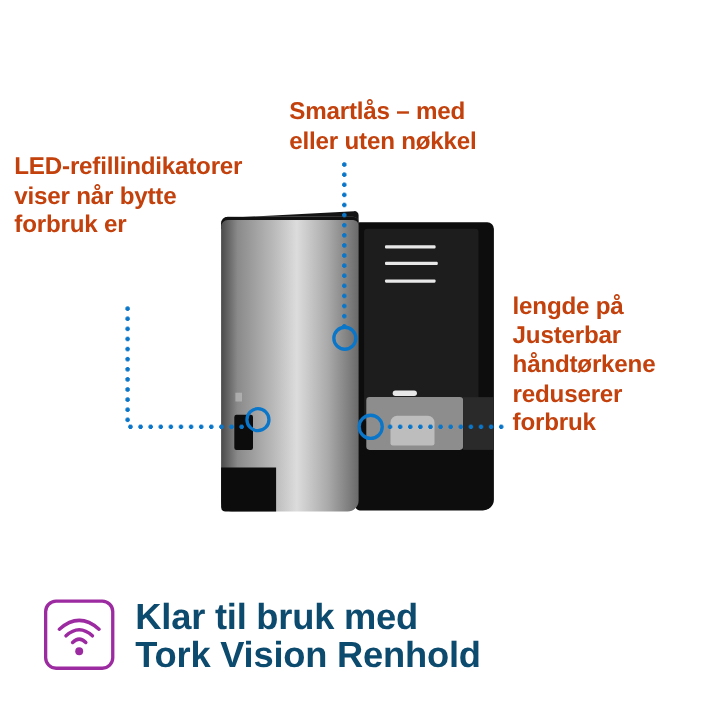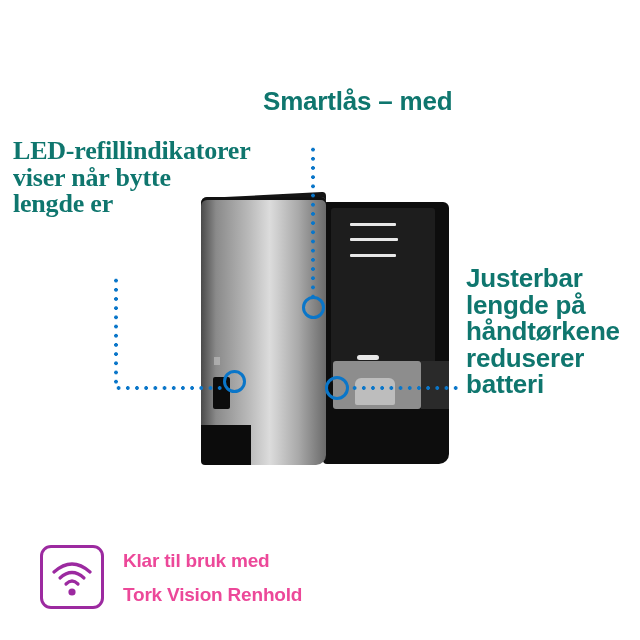--- a/index.html
+++ b/index.html
@@ -1,20 +1,20 @@
 <!DOCTYPE html>
 <html><head>
 <meta charset="utf-8">
 <style>
   * { margin:0; padding:0; box-sizing:border-box; }
   html, body { width:640px; height:640px; background:#ffffff; overflow:hidden; }
   body { position:relative; font-family:"Liberation Sans", sans-serif; }
-  .callout { position:absolute; color:#0f766e; font-weight:bold; font-size:26px; line-height:26.5px; letter-spacing:-0.2px; }
+  .callout { position:absolute; color:#c2410c; font-weight:bold; font-size:22px; line-height:26.5px; letter-spacing:-0.2px; }
   .callout span { display:block; white-space:nowrap; }
-  #callout-led { left:13px; top:138px;font-family:Liberation Serif, serif; }
+  #callout-led { left:13px; top:138px; }
   #callout-lock { left:263px; top:88px; }
   #callout-length { left:466px; top:265px; }
   .dots-v { position:absolute; width:4px;
     background-image: radial-gradient(circle, #0a76c9 1.8px, transparent 2.1px);
     background-size:4px 9.2px; background-repeat:repeat-y; }
   .dots-h { position:absolute; height:4px;
     background-image: radial-gradient(circle, #0a76c9 1.8px, transparent 2.1px);
     background-size:9.2px 4px; background-repeat:repeat-x; }
   .ring { position:absolute; border:3px solid #0a76c9; border-radius:50%; }
 
@@ -30,42 +30,43 @@
     background:linear-gradient(90deg,#4a4a4a 0%,#8a8a8a 12%,#b9b9b9 38%,#dcdcdc 55%,#a9a9a9 78%,#6a6a6a 100%);
     box-shadow: inset 0 3px 0 #111; }
   .front-top { position:absolute; left:6px; top:10px; width:125px; height:10px; background:#151515; border-radius:8px 4px 0 0; transform:skewY(-3deg); }
   .base-left { position:absolute; left:6px; top:240px; width:50px; height:40px; background:#0c0c0c; border-radius:0 0 0 4px; }
   .window-led { position:absolute; left:18px; top:192px; width:17px; height:32px; background:#0c0c0c; border-radius:2px; }
   .logo-mark { position:absolute; left:19px; top:172px; width:6px; height:8px; background:#bbbbbb; opacity:0.7; }
 
   
   #badge-icon { position:absolute; left:40px; top:545px; width:64px; height:64px; border:3px solid #9c2aa0; border-radius:11px; }
   #badge-icon svg { position:absolute; left:8px; top:10px; }
-  #badge-text { position:absolute; left:123px; top:544px; color:#ec4899; font-weight:bold; font-size:19px; line-height:34px; letter-spacing:-0.2px; }
+  #badge-text { position:absolute; left:123px; top:544px; color:#0c4a6e; font-weight:bold; font-size:33px; line-height:34px; letter-spacing:-0.2px; }
   #badge-text span { display:block; white-space:nowrap; }
 </style>
 </head>
 <body>
 
 <div id="callout-led" class="callout">
   <span>LED-refillindikatorer</span>
   <span>viser når bytte</span>
-  <span>lengde er</span>
+  <span>forbruk er</span>
 </div>
 
 <div id="callout-lock" class="callout">
   <span>Smartlås – med</span>
+  <span>eller uten nøkkel</span>
 </div>
 
 <div id="callout-length" class="callout">
+  <span>lengde på</span>
   <span>Justerbar</span>
-  <span>lengde på</span>
   <span>håndtørkene</span>
   <span>reduserer</span>
-  <span>batteri</span>
+  <span>forbruk</span>
 </div>
 
 <div id="dispenser">
   <div class="back-shell"></div>
   <div class="back-inner"></div>
   <div class="slot" style="left:155px;top:38px;width:46px;"></div>
   <div class="slot" style="left:155px;top:53px;width:48px;"></div>
   <div class="slot" style="left:155px;top:69px;width:46px;"></div>
   <div class="slot" style="left:162px;top:170px;width:22px;height:5px;border-radius:3px;"></div>
   <div class="panel"></div>

